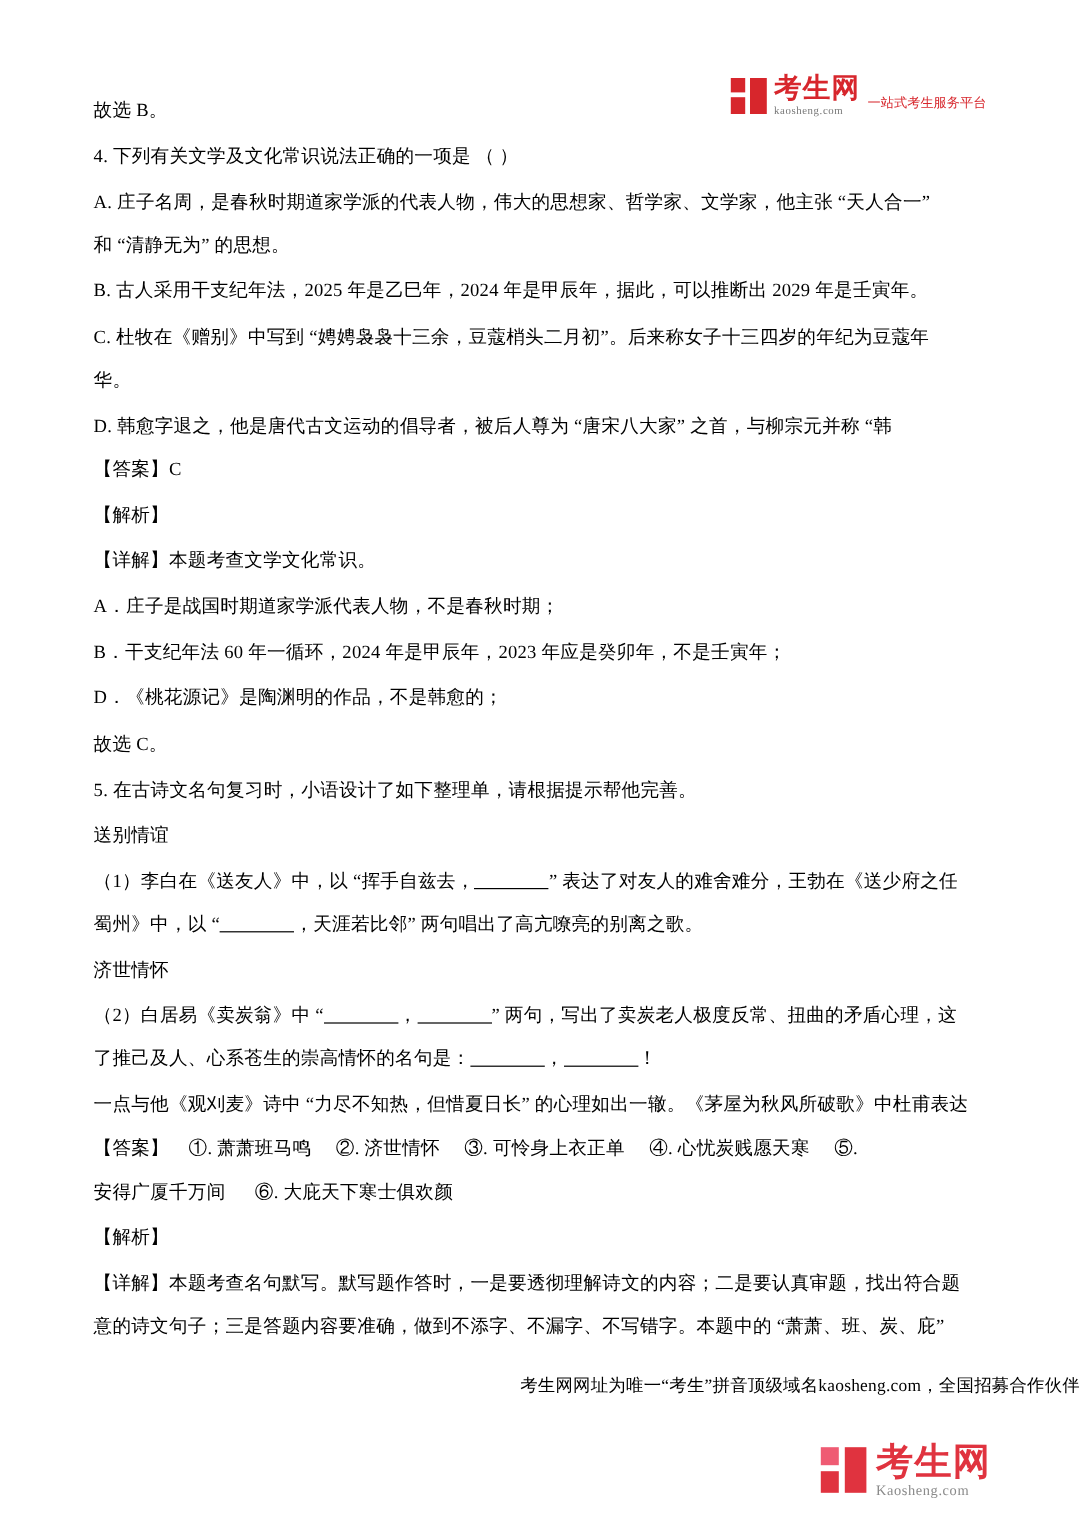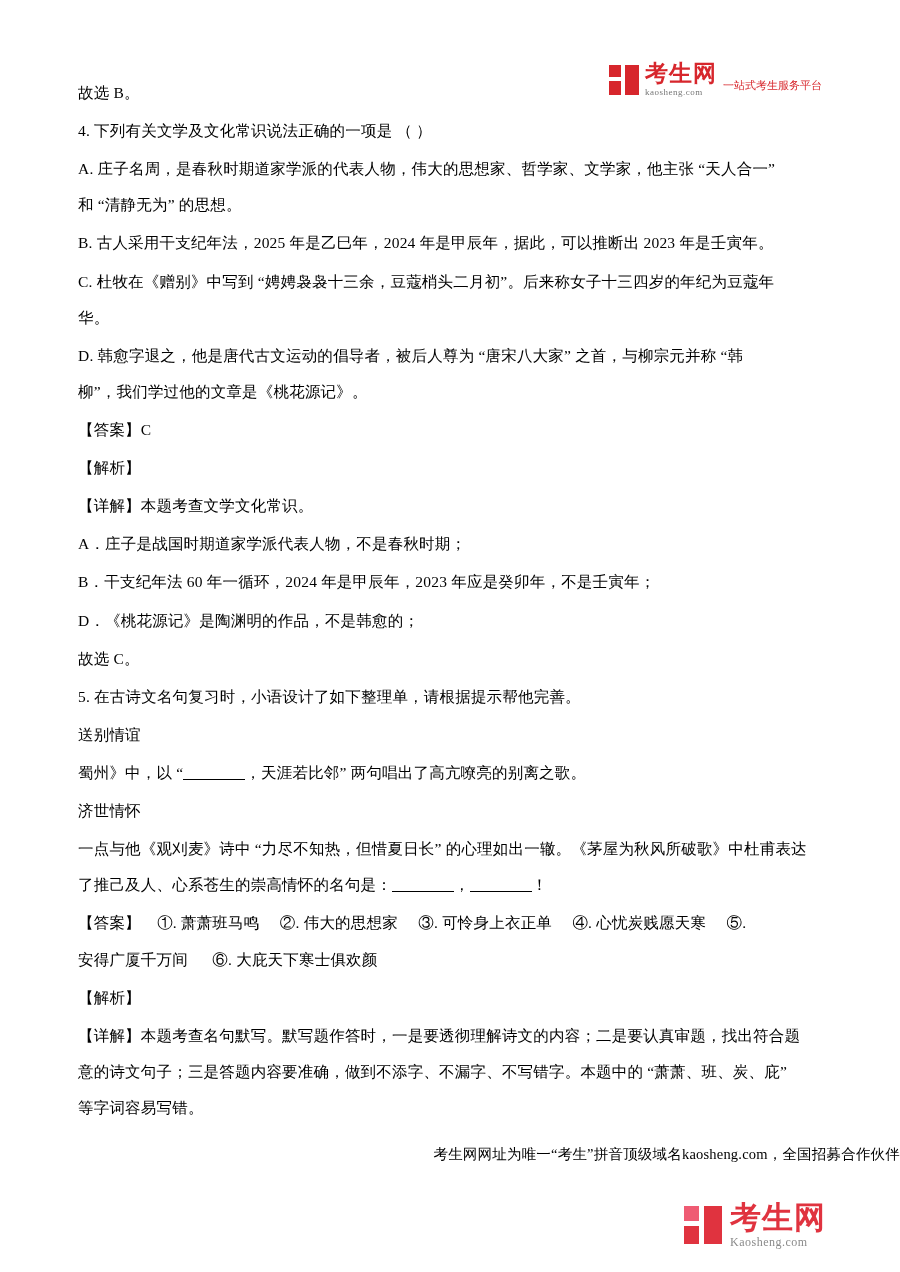--- a/index.html
+++ b/index.html
@@ -147,25 +147,24 @@
     <span class="logo-tagline">一站式考生服务平台</span>
   </div>
 
   <div class="content">
 
     <p class="line">故选 B。</p>
 
     <p class="line">4. 下列有关文学及文化常识说法正确的一项是 （    ）</p>
     <p class="line tight">A. 庄子名周，是春秋时期道家学派的代表人物，伟大的思想家、哲学家、文学家，他主张 “天人合一”</p>
     <p class="line">和 “清静无为” 的思想。</p>
-    <p class="line">B. 古人采用干支纪年法，2025 年是乙巳年，2024 年是甲辰年，据此，可以推断出 2023 年是壬寅年。</p>
+    <p class="line">B. 古人采用干支纪年法，2025 年是乙巳年，2024 年是甲辰年，据此，可以推断出 2029 年是壬寅年。</p>
     <p class="line tight">C. 杜牧在《赠别》中写到 “娉娉袅袅十三余，豆蔻梢头二月初”。后来称女子十三四岁的年纪为豆蔻年</p>
     <p class="line">华。</p>
     <p class="line tight">D. 韩愈字退之，他是唐代古文运动的倡导者，被后人尊为 “唐宋八大家” 之首，与柳宗元并称 “韩</p>
-    <p class="line">柳”，我们学过他的文章是《桃花源记》。</p>
 
     <p class="line">
       <span class="tag">【答案】</span><span>C</span>
     </p>
 
     <p class="line">
       <span class="tag">【解析】</span>
     </p>
 
     <p class="line">
@@ -173,47 +172,52 @@
     </p>
 
     <p class="line">A．庄子是战国时期道家学派代表人物，不是春秋时期；</p>
     <p class="line">B．干支纪年法 60 年一循环，2024 年是甲辰年，2023 年应是癸卯年，不是壬寅年；</p>
     <p class="line">D．《桃花源记》是陶渊明的作品，不是韩愈的；</p>
     <p class="line">故选 C。</p>
 
     <p class="line">5. 在古诗文名句复习时，小语设计了如下整理单，请根据提示帮他完善。</p>
     <p class="line">送别情谊</p>
 
+    <p class="line tight">
+      <span>（1）李白在《送友人》中，以 “挥手自兹去，</span><span class="blank"></span><span>” 表达了对友人的难舍难分，王勃在《送少府之任</span>
+    </p>
     <p class="line">
       <span>蜀州》中，以 “</span><span class="blank"></span><span>，天涯若比邻” 两句唱出了高亢嘹亮的别离之歌。</span>
     </p>
 
     <p class="line">济世情怀</p>
 
+    <p class="line tight">
+      <span>（2）白居易《卖炭翁》中 “</span><span class="blank"></span><span>，</span><span class="blank"></span><span>” 两句，写出了卖炭老人极度反常、扭曲的矛盾心理，这</span>
+    </p>
+    <p class="line">
+      <span>了推己及人、心系苍生的崇高情怀的名句是：</span><span class="blank"></span><span>，</span><span class="blank"></span><span>！</span>
+    </p>
     <p class="line tight">一点与他《观刈麦》诗中 “力尽不知热，但惜夏日长” 的心理如出一辙。《茅屋为秋风所破歌》中杜甫表达</p>
-    <p class="line">
-      <span>了推己及人、心系苍生的崇高情怀的名句是：</span><span class="blank"></span><span>，</span><span class="blank"></span><span>！</span>
-    </p>
-
-    <p class="line tight">
-      <span class="tag">【答案】</span>&nbsp;&nbsp;&nbsp;&nbsp;<span>①. 萧萧班马鸣</span>&nbsp;&nbsp;&nbsp;&nbsp;&nbsp;<span>②. 伟大的思想家</span>&nbsp;&nbsp;&nbsp;&nbsp;&nbsp;<span>③. 可怜身上衣正单</span>&nbsp;&nbsp;&nbsp;&nbsp;&nbsp;<span>④. 心忧炭贱愿天寒</span>&nbsp;&nbsp;&nbsp;&nbsp;&nbsp;<span>⑤.</span>
+
+    <p class="line tight">
+      <span class="tag">【答案】</span>&nbsp;&nbsp;&nbsp;&nbsp;<span>①. 萧萧班马鸣</span>&nbsp;&nbsp;&nbsp;&nbsp;&nbsp;<span>②. 济世情怀</span>&nbsp;&nbsp;&nbsp;&nbsp;&nbsp;<span>③. 可怜身上衣正单</span>&nbsp;&nbsp;&nbsp;&nbsp;&nbsp;<span>④. 心忧炭贱愿天寒</span>&nbsp;&nbsp;&nbsp;&nbsp;&nbsp;<span>⑤.</span>
     </p>
     <p class="line">
       <span>安得广厦千万间</span>&nbsp;&nbsp;&nbsp;&nbsp;&nbsp;&nbsp;<span>⑥. 大庇天下寒士俱欢颜</span>
     </p>
 
     <p class="line">
       <span class="tag">【解析】</span>
     </p>
 
     <p class="line tight">
       <span class="tag">【详解】</span><span>本题考查名句默写。默写题作答时，一是要透彻理解诗文的内容；二是要认真审题，找出符合题</span>
     </p>
     <p class="line tight">意的诗文句子；三是答题内容要准确，做到不添字、不漏字、不写错字。本题中的 “萧萧、班、炭、庇”</p>
-    <p class="line">等字词容易写错。</p>
 
   </div>
 
   <div class="footer-note">考生网网址为唯一“考生”拼音顶级域名kaosheng.com，全国招募合作伙伴</div>
 
   <div class="footer-logo">
     <div class="logo-mark">
       <span class="sq sq1"></span>
       <span class="sq sq2"></span>
       <span class="sq sq3"></span>

